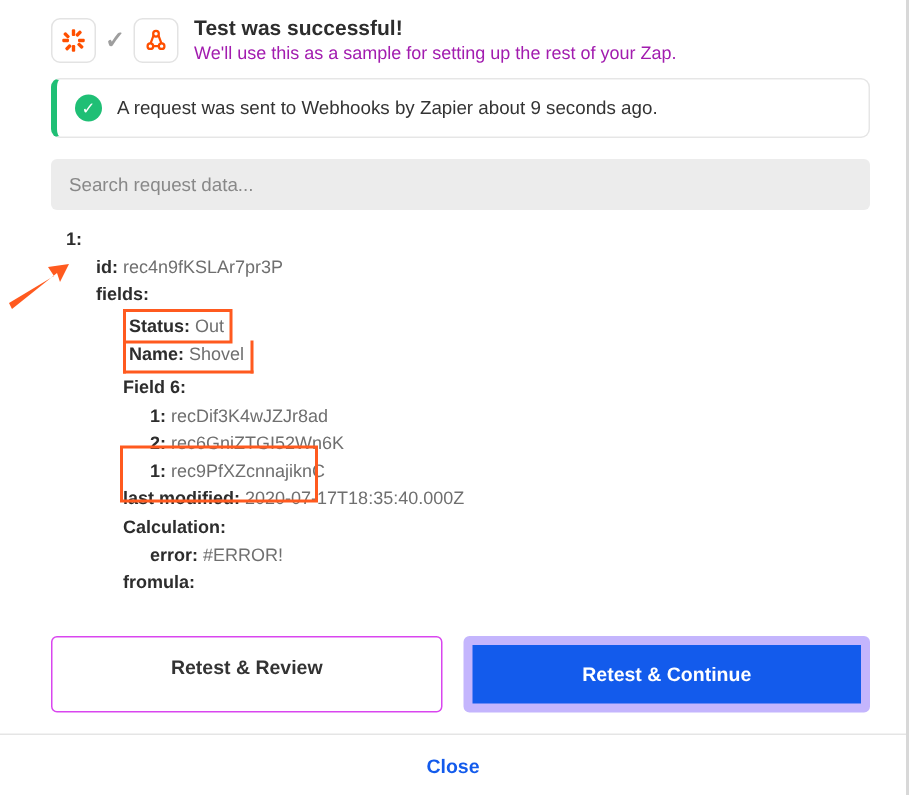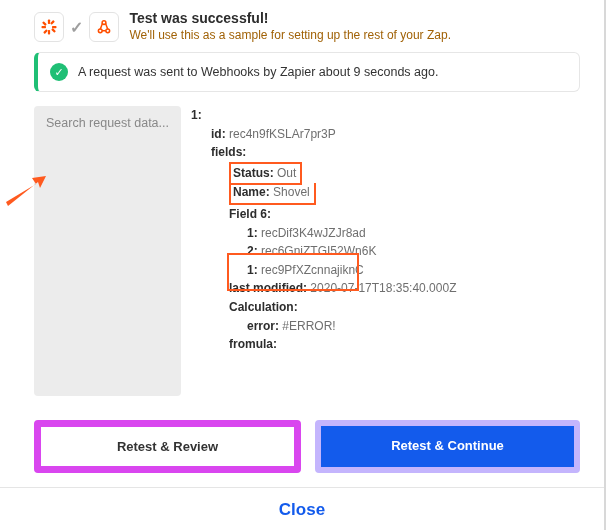--- a/index.html
+++ b/index.html
@@ -4,45 +4,45 @@
 <style>
   * { box-sizing: border-box; margin: 0; padding: 0; font-family: -apple-system, BlinkMacSystemFont, "Segoe UI", Helvetica, Arial, sans-serif; }
   body { background: #fff; width: 606px; height: 530px; overflow: hidden; position: relative; }
   .panel { position: absolute; inset: 0; border-right: 2px solid #d8d8d8; padding: 6px 0 0 0; display:flex; flex-direction:column; }
   .top-row { display:flex; align-items:flex-start; gap:10px; padding: 4px 24px 10px 34px; }
   .app-icons { display:flex; align-items:center; gap:6px; padding-top:2px; }
   .icon-tile { width:30px; height:30px; border:1px solid #e3e3e3; border-radius:6px; display:flex; align-items:center; justify-content:center; }
   .icon-tile.orange { color:#ff4f00; }
   .check-mini { color:#9e9e9e; font-size:16px; font-weight:bold; }
   .head-text h3 { font-size:14px; font-weight:700; color:#2d2d2d; }
-  .head-text p  { font-size:12px; color:#a16207; margin-top:2px; }
+  .head-text p  { font-size:12px; color:#a21caf; margin-top:2px; }
   .notice-wrap { padding: 0 24px 14px 34px; }
   .notice { border:1px solid #e6e6e6; border-left:4px solid #1fbf75; border-radius:6px; padding:10px 12px; display:flex; align-items:center; gap:10px; font-size:12.5px; color:#333; }
   .notice .dot { width:18px; height:18px; border-radius:50%; background:#1fbf75; display:flex; align-items:center; justify-content:center; color:#fff; font-size:11px; }
-  .body { padding: 0 24px 0 34px; flex:1; min-height:0; display:flex; flex-direction:row; }
+  .body { padding: 0 24px 0 34px; flex:1; min-height:0; display:flex; flex-direction:column; }
   .search { background:#ececec; border-radius:4px; padding:10px 12px; font-size:12.5px; color:#888; margin-bottom:10px; }
   .data-box { position:relative; flex:1; overflow:hidden; font-size:12px; color:#3a3a3a; line-height:1.55; }
   .data-box .fade { position:absolute; left:0; right:0; bottom:0; height:18px; background:linear-gradient(to bottom, rgba(255,255,255,0), #fff); }
   .k { font-weight:700; color:#2d2d2d; }
   .v { color:#6f6f6f; }
   .lvl0 { padding-left:0; }
   .lvl1 { padding-left:10px; }
   .lvl2 { padding-left:30px; }
   .lvl3 { padding-left:48px; }
   .lvl4 { padding-left:66px; }
   .hl { border:2px solid #ff5a1f; display:inline-block; padding:0 4px 1px 2px; }
   .hl-block { position:absolute; border:2px solid #ff5a1f; pointer-events:none; }
   .arrow { position:absolute; left:6px; top:176px; }
   .arrow svg { display:block; }
   .btn-row { display:flex; gap:14px; padding:14px 24px 14px 34px; }
   .btn { flex:1; text-align:center; font-size:13px; font-weight:700; padding:12px 10px; border-radius:4px; cursor:pointer; }
-  .btn.secondary { background:#fff; border:7px solid #d946ef; color:#333; }
+  .btn.secondary { background:#fff; border:1px solid #d946ef; color:#333; }
   .btn.primary   { background:#135bec; color:#fff; border:6px solid #c4b5fd; }
   .footer { border-top:1px solid #e5e5e5; text-align:center; padding:12px 0 10px; }
-  .footer a { color:#135bec; font-size:17px; font-weight:700; text-decoration:none; }
+  .footer a { color:#135bec; font-size:13px; font-weight:700; text-decoration:none; }
 </style>
 </head>
 <body>
 
 <div class="panel">
 
   <div class="top-row">
     <div class="app-icons">
       <div class="icon-tile orange">
         <svg width="18" height="18" viewBox="0 0 24 24">

